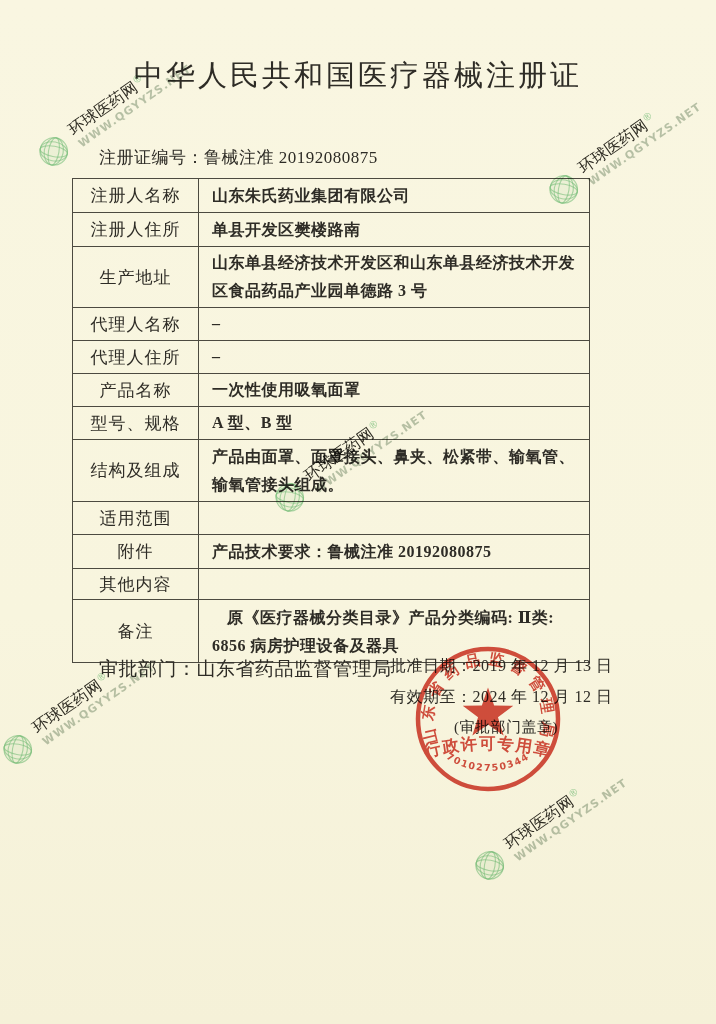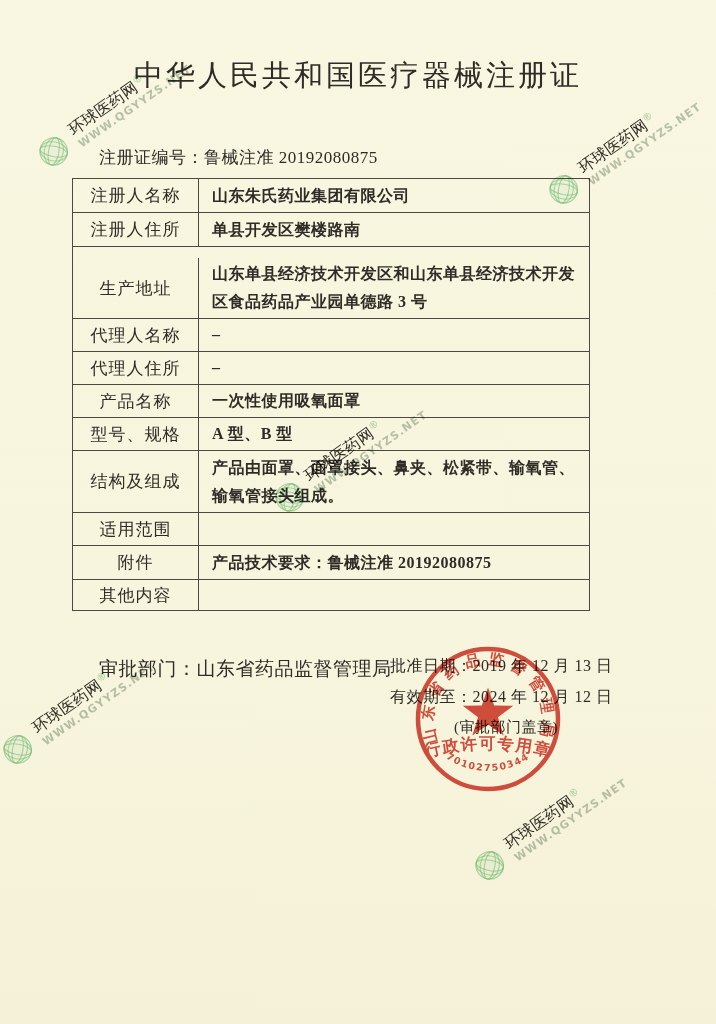--- a/index.html
+++ b/index.html
@@ -34,21 +34,21 @@
     display:flex;align-items:center;justify-content:center;
     font-size:17px;letter-spacing:1px;text-align:center;
     box-sizing:border-box;padding:0 4px;
   }
   .tvalue{
     flex:1;display:flex;align-items:center;
     font-size:16px;line-height:28px;letter-spacing:.5px;
     box-sizing:border-box;padding:2px 10px 2px 13px;font-weight:bold;
   }
   .h33{min-height:32px;} .h34{min-height:33px;} .h30{min-height:30px;}
-  .h60{min-height:60px;margin-top:11px;} .h61{min-height:61px;} .h62{min-height:60px;}
+  .h60{min-height:60px;} .h61{min-height:61px;} .h62{min-height:60px;}
   .indent-first .tvalue{display:block;padding-top:4px;text-indent:15px;}
   
   .footer-left{
     position:absolute;left:99px;top:656px;font-size:19px;letter-spacing:.5px;z-index:2;font-family:Liberation Serif, serif;
   }
   .footer-right{
     position:absolute;left:390px;top:656px;font-size:16px;letter-spacing:.5px;z-index:2;
   }
   .footer-right .fline{margin-bottom:10px;white-space:nowrap;}
   .seal-note{padding-left:64px;font-size:15px;}
@@ -196,20 +196,24 @@
     <div class="trow h33">
       <div class="tlabel">适用范围</div>
     </div>
     <div class="trow h34">
       <div class="tlabel">附件</div>
       <div class="tvalue">产品技术要求：鲁械注准 20192080875</div>
     </div>
     <div class="trow h30">
       <div class="tlabel">其他内容</div>
       <div class="tvalue"></div>
+    </div>
+    <div class="trow h62 indent-first">
+      <div class="tlabel">备注</div>
+      <div class="tvalue">原《医疗器械分类目录》产品分类编码: Ⅱ类: 6856 病房护理设备及器具</div>
     </div>
   </div>
 
   <div class="footer-left">
     <span>审批部门：</span><span>山东省药品监督管理局</span>
   </div>
   <div class="footer-right">
     <div class="fline">
       <span>批准日期：</span><span>2019 年 12 月 13 日</span>
     </div>

